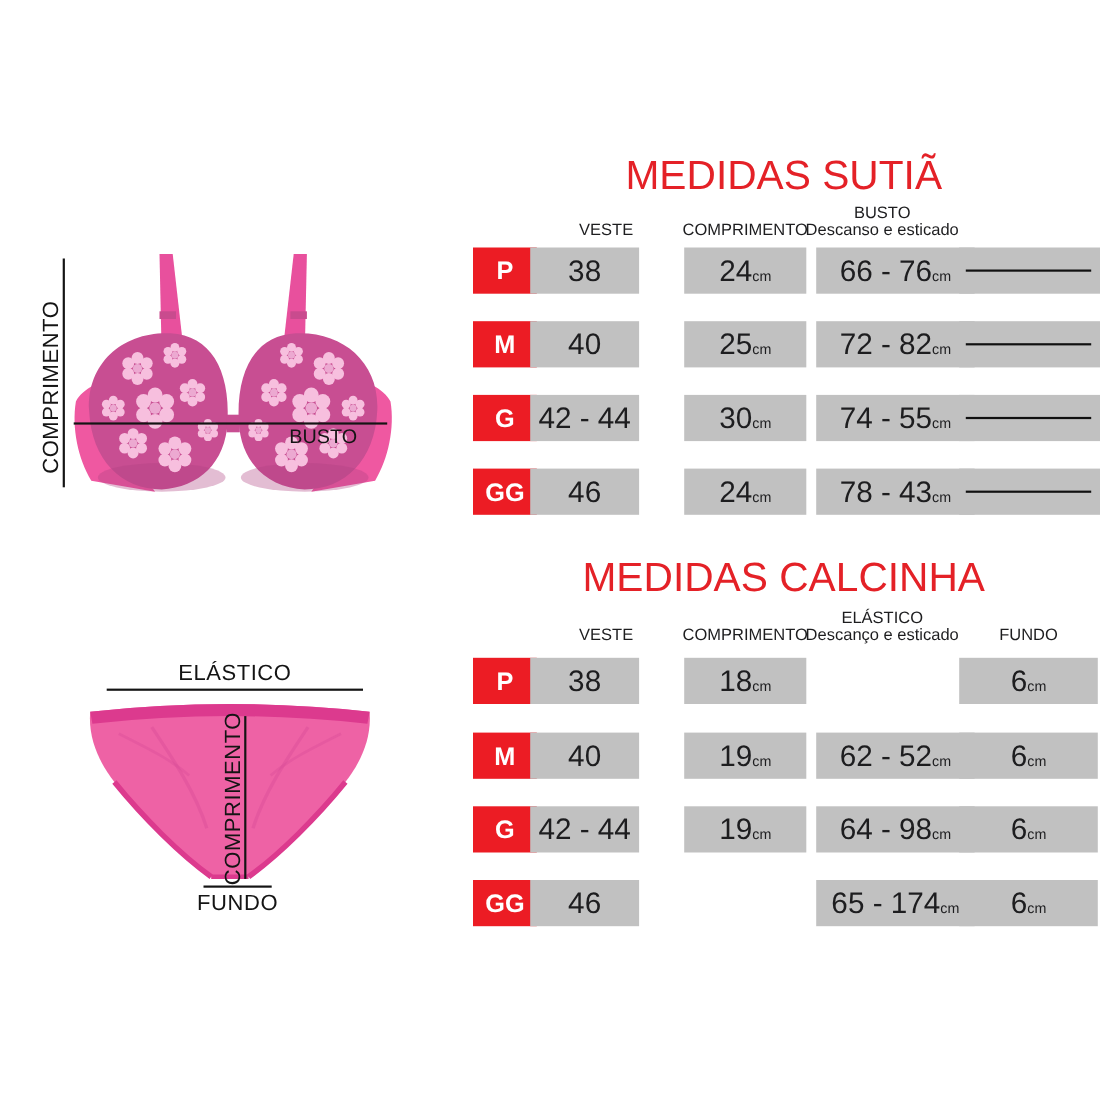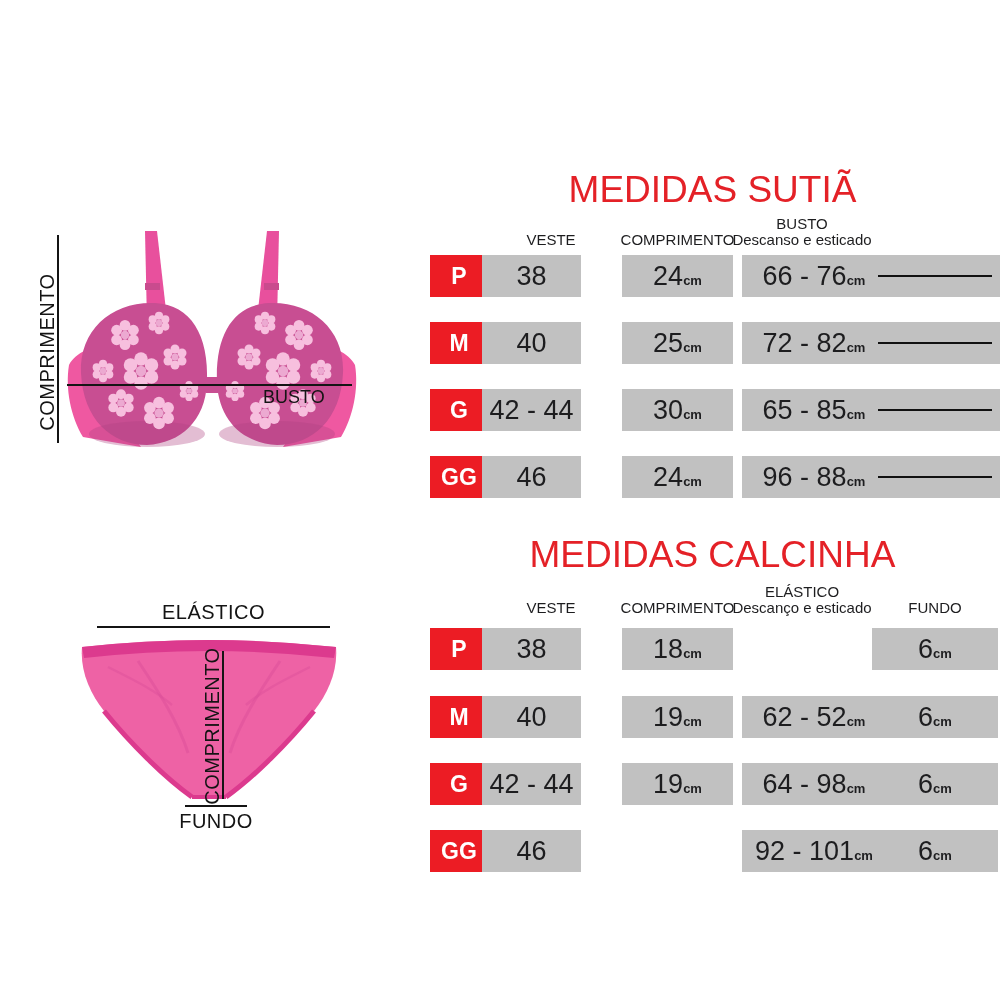--- a/index.html
+++ b/index.html
@@ -1,31 +1,31 @@
 <!DOCTYPE html>
 <html><head>
 <meta charset="utf-8">
 <style>
   html,body{margin:0;padding:0;background:#fff;}
   body{width:1000px;height:1000px;font-family:"Liberation Sans",sans-serif;color:#1d1d1f;}
   .canvas{position:relative;width:1000px;height:1000px;background:#fff;overflow:hidden;}
 
   
-  .size-table{position:absolute;left:425px;width:575px;margin-top:30px;}
+  .size-table{position:absolute;left:425px;width:575px;}
   .tbl-title{position:absolute;left:0;right:0;top:0;text-align:center;font-size:37px;line-height:40px;
              color:#E42127;font-weight:400;white-space:nowrap;}
   .hdr{position:absolute;font-size:15px;color:#1d1d1f;text-align:center;white-space:nowrap;}
   .hdr-single{display:flex;align-items:flex-end;justify-content:center;height:34px;}
   .hdr-double{line-height:16px;}
   .t-row{position:absolute;left:0;width:575px;height:42px;}
   .badge{position:absolute;left:5px;width:58px;height:42px;background:#EC1C24;color:#fff;
          font-weight:700;font-size:23px;text-align:center;line-height:42px;}
   .cell{position:absolute;top:0;height:42px;background:#C1C1C1;text-align:center;line-height:42px;
         font-size:27px;white-space:nowrap;}
-  .unit{font-size:13px;font-weight:bold;}
+  .unit{font-size:13px;}
   .c1{left:57px;width:99px}
   .c2{left:197px;width:111px}
   .c3{left:317px;width:144px}
   .c4{left:447px;width:128px}
   .c4f{left:447px;width:126px}
   .hline-fill{position:absolute;left:6px;right:8px;top:20px;height:2px;background:#111;}
 
   
   .figure{position:absolute;}
   .mline-v{position:absolute;width:2px;background:#141414;}
@@ -141,30 +141,30 @@
       <div class="cell c2"><span>25</span><span class="unit">cm</span></div>
       <div class="cell c3"><span>72 - 82</span><span class="unit">cm</span></div>
       <div class="cell c4">
           <div class="hline-fill"></div>
         </div>
     </div>
     <div class="t-row" style="top:219px;">
       <div class="badge"><span>G</span></div>
       <div class="cell c1"><span>42 - 44</span></div>
       <div class="cell c2"><span>30</span><span class="unit">cm</span></div>
-      <div class="cell c3"><span>65 - 85</span><span class="unit">cm</span></div>
+      <div class="cell c3"><span>74 - 55</span><span class="unit">cm</span></div>
       <div class="cell c4">
           <div class="hline-fill"></div>
         </div>
     </div>
     <div class="t-row" style="top:286px;">
       <div class="badge"><span>GG</span></div>
       <div class="cell c1"><span>46</span></div>
       <div class="cell c2"><span>24</span><span class="unit">cm</span></div>
-      <div class="cell c3"><span>96 - 88</span><span class="unit">cm</span></div>
+      <div class="cell c3"><span>78 - 43</span><span class="unit">cm</span></div>
       <div class="cell c4">
           <div class="hline-fill"></div>
         </div>
     </div>
   </div>
 
   <div class="size-table" style="top:505px;height:340px;">
     <div class="tbl-title">MEDIDAS CALCINHA</div>
     <div class="hdr hdr-single" style="left:65px;width:122px;top:47px;">VESTE</div>
     <div class="hdr hdr-single" style="left:197px;width:111px;top:47px;">COMPRIMENTO</div>
@@ -190,18 +190,18 @@
     <div class="t-row" style="top:228px;">
       <div class="badge"><span>G</span></div>
       <div class="cell c1"><span>42 - 44</span></div>
       <div class="cell c2"><span>19</span><span class="unit">cm</span></div>
       <div class="cell c3"><span>64 - 98</span><span class="unit">cm</span></div>
       <div class="cell c4f"><span>6</span><span class="unit">cm</span></div>
     </div>
     <div class="t-row" style="top:295px;">
       <div class="badge"><span>GG</span></div>
       <div class="cell c1"><span>46</span></div>
-      <div class="cell c3"><span>92 - 101</span><span class="unit">cm</span></div>
+      <div class="cell c3"><span>65 - 174</span><span class="unit">cm</span></div>
       <div class="cell c4f"><span>6</span><span class="unit">cm</span></div>
     </div>
   </div>
 
 </div>
 
 </body></html>

